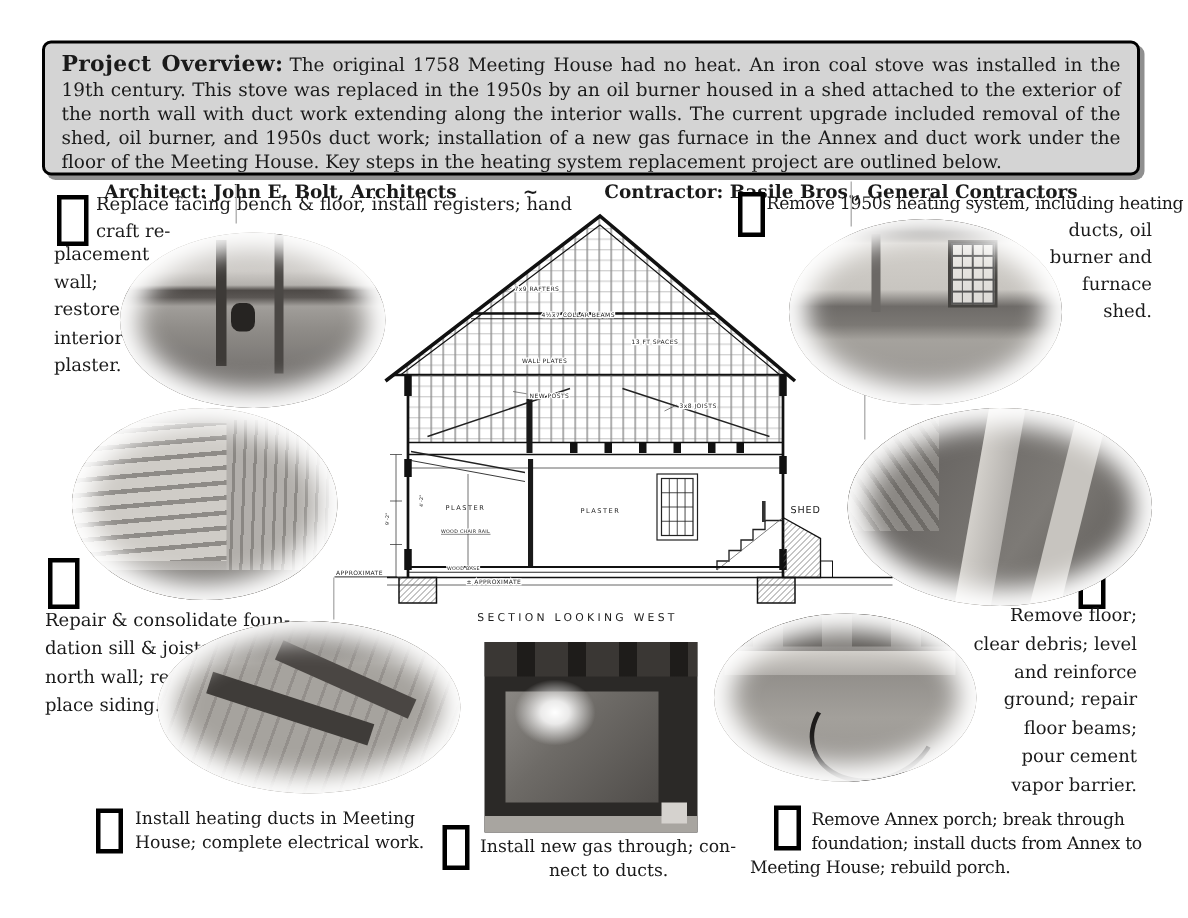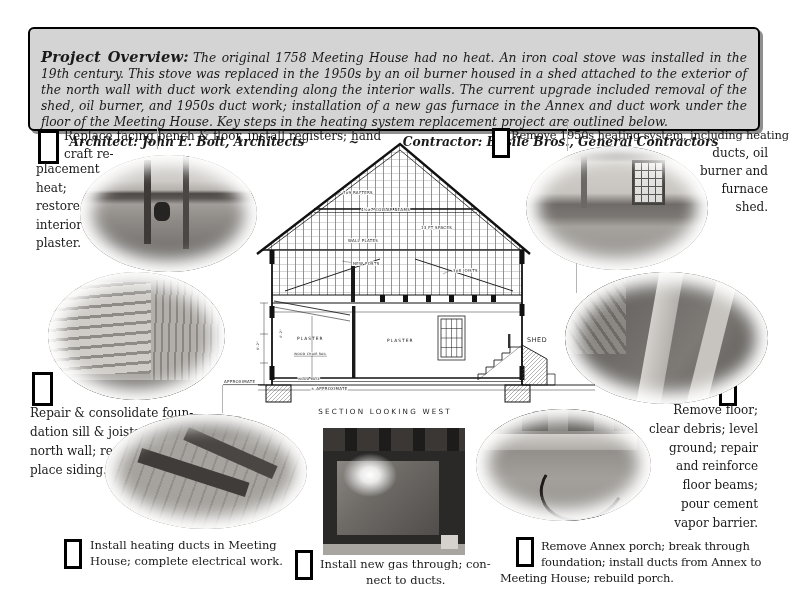--- a/index.html
+++ b/index.html
@@ -1,21 +1,21 @@
 <!DOCTYPE html>
 <html><head>
 <meta charset="utf-8">
 <style>
   html,body{margin:0;padding:0;background:#ffffff;}
   .page{position:relative;width:792px;height:612px;background:#ffffff;overflow:hidden;
         font-family:"DejaVu Serif",serif;color:#1a1a1a;}
   
   .header{position:absolute;left:28px;top:27px;width:706px;height:74px;background:#d4d4d4;
           border:2.5px solid #000;border-radius:6px;box-shadow:3px 3px 0 0 #8f8f8f;
-          padding:19px 11px 7px 11px;font-style:italic;}
+          padding:5px 11px 7px 11px;}
   .hbody{margin:0;font-size:12.3px;line-height:1.3;text-align:justify;}
   .htitle{font-size:14.6px;font-weight:bold;letter-spacing:.2px;padding-right:4px;}
   .credits{margin-top:3px;text-align:center;font-weight:bold;font-size:12.3px;}
   .credits .tilde{display:inline-block;margin:0 44px;}
   
   .cb{position:absolute;background:#fff;border:3px solid #000;width:12px;height:24px;}
   .cb.big{width:15px;height:28px;}
   
   .t{position:absolute;font-size:12px;line-height:18px;white-space:nowrap;}
   .t.sm{font-size:11.5px;}
@@ -77,21 +77,21 @@
     <div class="credits">
       <span>Architect:  John E. Bolt, Architects</span><span class="tilde">~</span><span>Contractor:  Basile Bros., General Contractors</span>
     </div>
   </div>
 
   <span class="cb big" style="left:38px;top:130px;"></span>
   <div class="t" style="left:64px;top:127px;">Replace facing bench &amp; floor, install registers; hand</div>
   <div class="t" style="left:64px;top:145px;">craft re-</div>
   <div class="t" style="left:36px;top:160px;line-height:18.5px;">
     <div>placement</div>
-    <div>heat;</div>
+    <div>wall;</div>
     <div>restore</div>
     <div>interior</div>
     <div>plaster.</div>
   </div>
 
   <span class="cb" style="left:492px;top:128px;"></span>
   <div class="t sm" style="left:511px;top:126px;letter-spacing:-0.2px;">Remove 1950s heating system, including heating</div>
   <div class="t right" style="left:628px;top:144px;width:140px;">
     <div>ducts, oil</div>
     <div>burner and</div>
@@ -104,22 +104,22 @@
     <div>Repair &amp; consolidate foun-</div>
     <div>dation sill &amp; joists on</div>
     <div>north wall;  re-</div>
     <div>place  siding.</div>
   </div>
 
   <span class="cb" style="left:719px;top:376px;"></span>
   <div class="t right" style="left:618px;top:401px;width:140px;line-height:18.8px;">
     <div>Remove floor;</div>
     <div>clear debris; level</div>
+    <div>and reinforce</div>
     <div>ground; repair</div>
-    <div>and reinforce</div>
     <div>floor beams;</div>
     <div>pour cement</div>
     <div>vapor barrier.</div>
   </div>
 
   <span class="cb" style="left:64px;top:539px;"></span>
   <div class="t sm" style="left:90px;top:537px;line-height:16px;">
     <div>Install heating ducts in Meeting</div>
     <div>House; complete electrical work.</div>
   </div>

